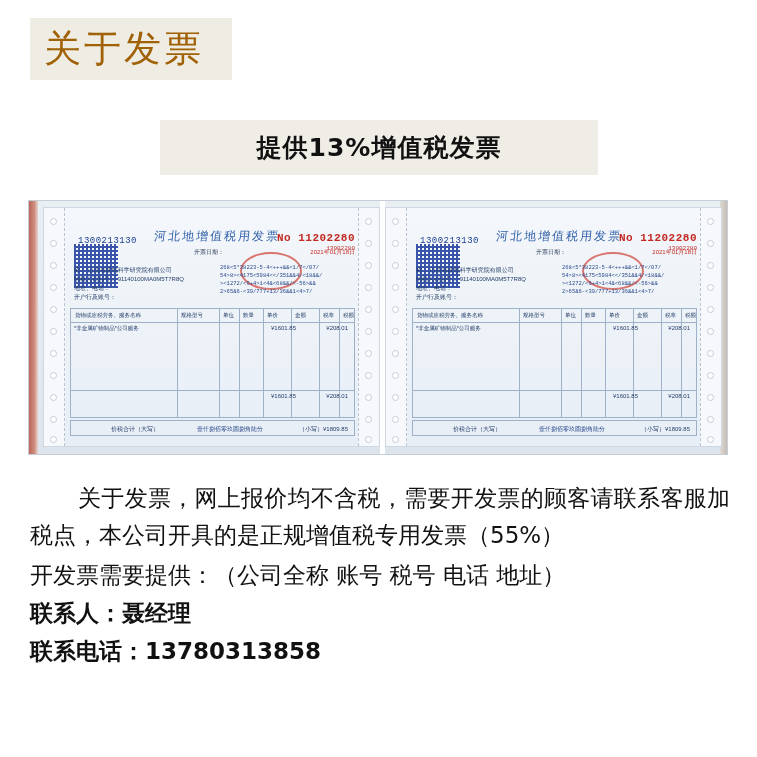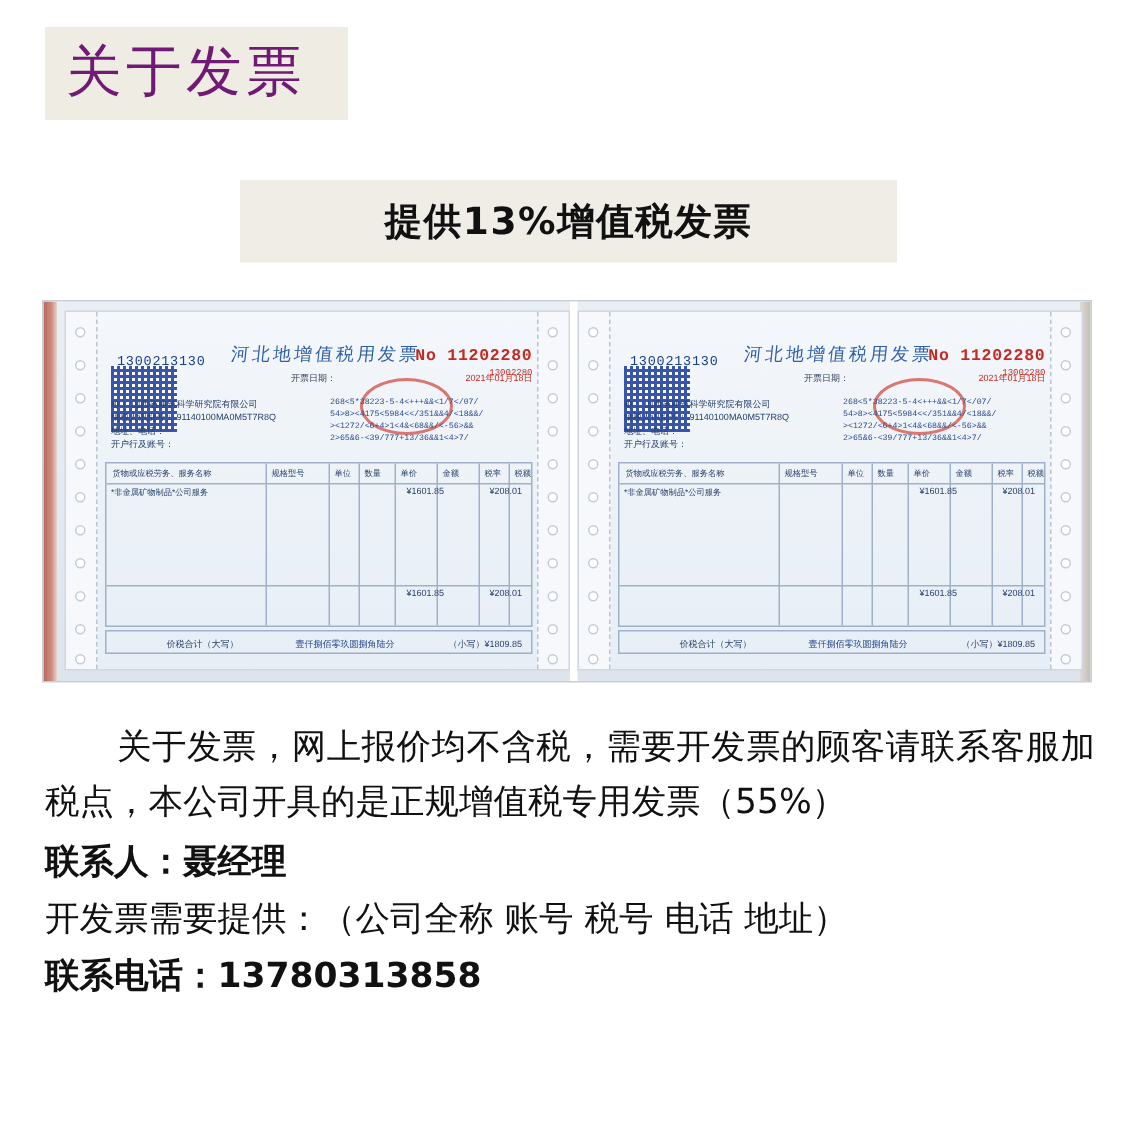--- a/index.html
+++ b/index.html
@@ -30,22 +30,22 @@
     height: 62px;
     background: #eeece3;
   }
   .title-text {
     position: absolute;
     left: 44px;
     top: 24px;
     font-size: 37px;
     line-height: 50px;
     letter-spacing: 3px;
-    color: #701a75;
-    font-family: Liberation Serif, serif;
+    color: #a16207;
+    font-family: Liberation Sans, sans-serif;
     font-weight: 400;
   }
 
   
   .subtitle-band {
     position: absolute;
     left: 160px;
     top: 120px;
     width: 438px;
     height: 55px;
@@ -521,18 +521,18 @@
       <div class="totalrow">
         <span class="cap">价税合计（大写）</span>
         <span class="cn">壹仟捌佰零玖圆捌角陆分</span>
         <span class="num">（小写）¥1809.85</span>
       </div>
     </div>
   </div>
 
   <div class="body-text">
     <p class="para">关于发票，网上报价均不含税，需要开发票的顾客请联系客服加税点，本公司开具的是正规增值税专用发票（55%）</p>
+    <p class="line">开发票需要提供：（公司全称 账号 税号 电话 地址）</p>
     <p class="line strong">联系人：聂经理</p>
-    <p class="line">开发票需要提供：（公司全称 账号 税号 电话 地址）</p>
     <p class="line strong">联系电话：13780313858</p>
   </div>
 
 </div>
 
 </body></html>

